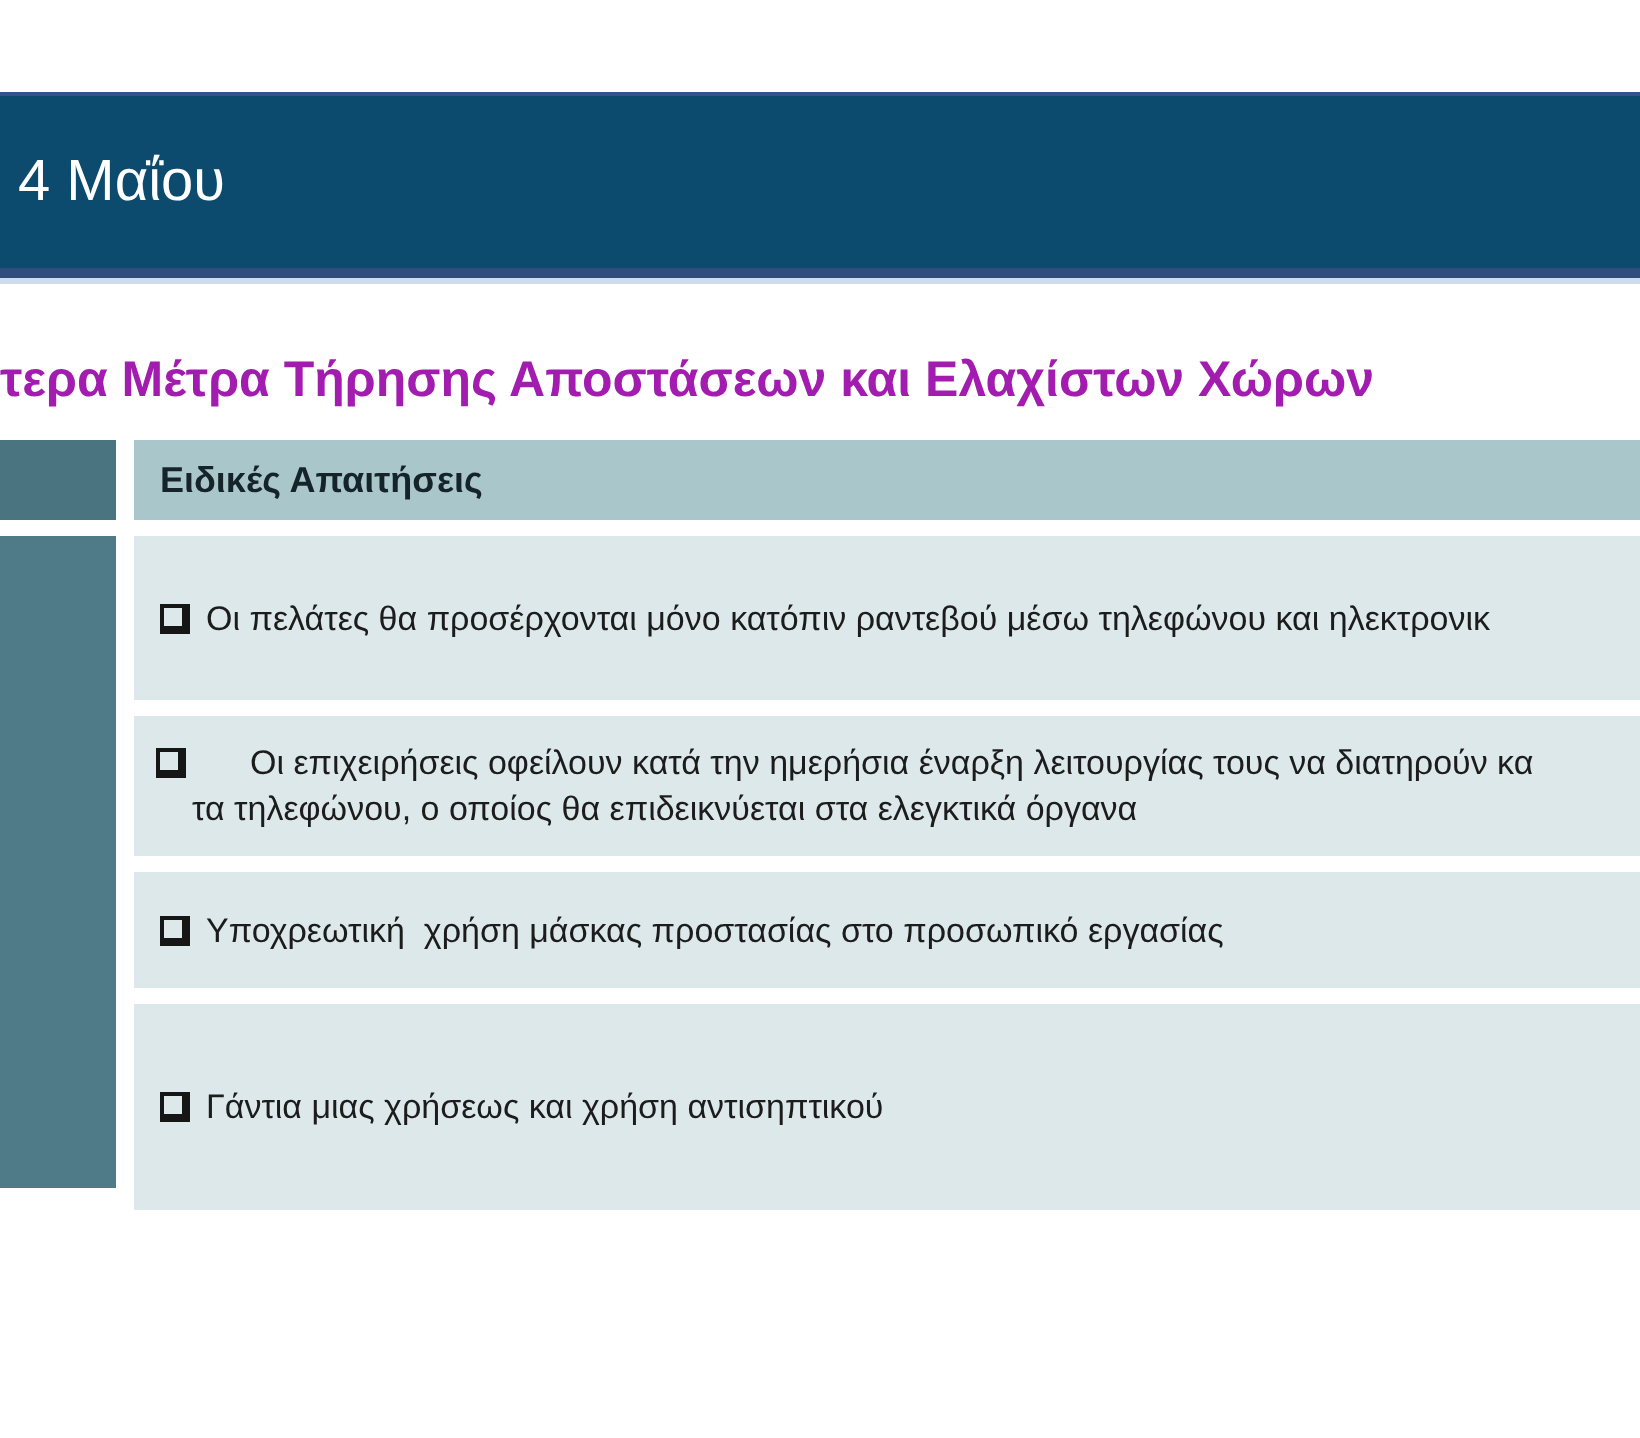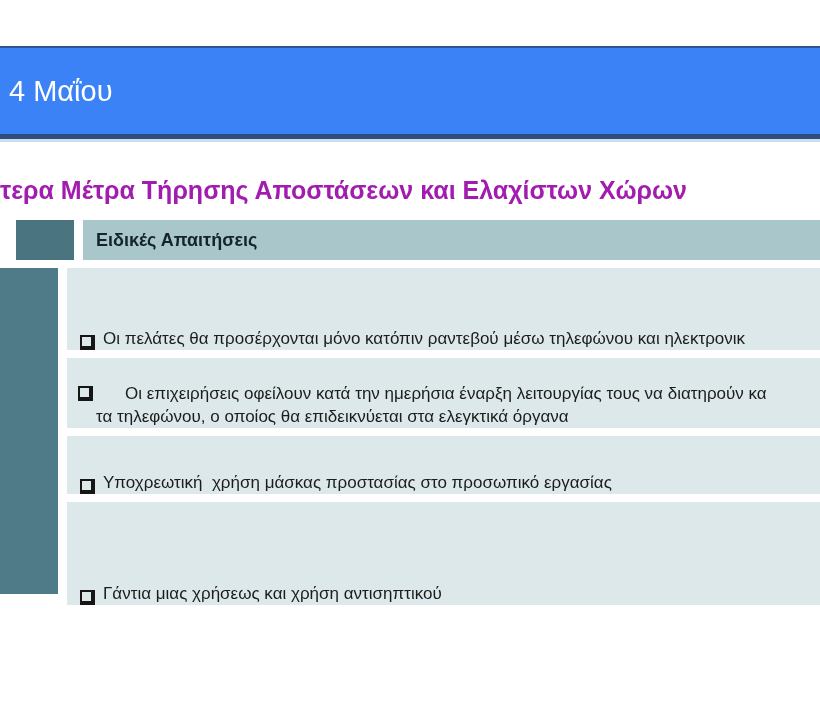--- a/index.html
+++ b/index.html
@@ -3,49 +3,49 @@
 <meta charset="utf-8">
 <style>
   html,body{margin:0;padding:0;background:#ffffff;}
   .slide{
     position:relative;width:820px;height:719px;background:#ffffff;
     overflow:hidden;font-family:"Liberation Sans",sans-serif;
   }
   
   .banner{
     position:absolute;left:0;top:46px;width:820px;height:93px;
-    background:#3b82f6;
+    background:#0c4a6e;
     border-top:2px solid #31548c;border-bottom:5px solid #2f4d7d;
     box-sizing:border-box;display:flex;align-items:center;
     box-shadow:0 3px 0 rgba(173,198,226,0.6);
   }
   .banner-title{color:#ffffff;font-size:29px;padding-left:9px;white-space:pre;}
   
   .heading{
     position:absolute;left:0;top:176px;margin:0;
     font-size:25px;font-weight:bold;color:#a21caf;white-space:nowrap;
   }
   
   .table{position:absolute;left:0;top:220px;width:820px;}
-  .thead{display:flex;height:40px;margin-bottom:8px;padding-left:16px;}
+  .thead{display:flex;height:40px;margin-bottom:8px;}
   .th-left{width:58px;flex:0 0 auto;background:#4a747f;margin-right:9px;}
   .th-main{
     flex:1;background:#a9c6cb;display:flex;align-items:center;
     padding-left:13px;overflow:hidden;
   }
   .th-label{font-size:18px;font-weight:bold;color:#15242b;white-space:pre;}
   .tbody{display:flex;}
   .col-left{
     width:58px;flex:0 0 auto;margin-right:9px;background:#4e7b87;
     position:relative;height:326px;overflow:hidden;
   }
   .frag{position:absolute;left:-7px;top:158px;color:#ffffff;font-size:25px;}
   .col-main{flex:1;display:flex;flex-direction:column;min-width:0;}
   .row{
-    background:#dde8ea;display:flex;align-items:flex-end;
+    background:#dde8ea;display:flex;align-items:center;
     padding-left:13px;overflow:hidden;
   }
   .row + .row{margin-top:8px;}
   .r1{height:82px;}
   .r2{height:70px;padding-left:11px;}
   .r3{height:58px;}
   .r4{height:103px;}
   .cbx{
     display:inline-block;width:9px;height:9px;
     border:2px solid #161616;border-right-width:4px;border-bottom-width:4px;

